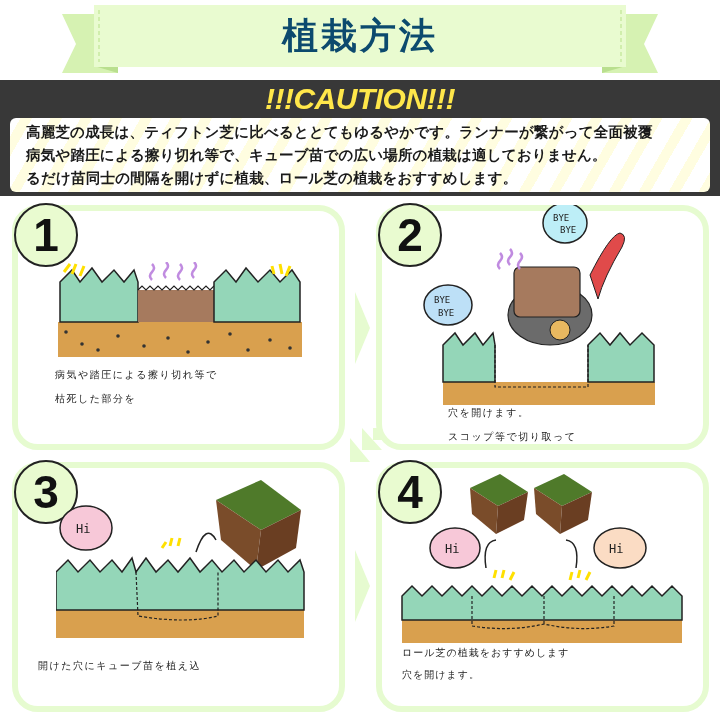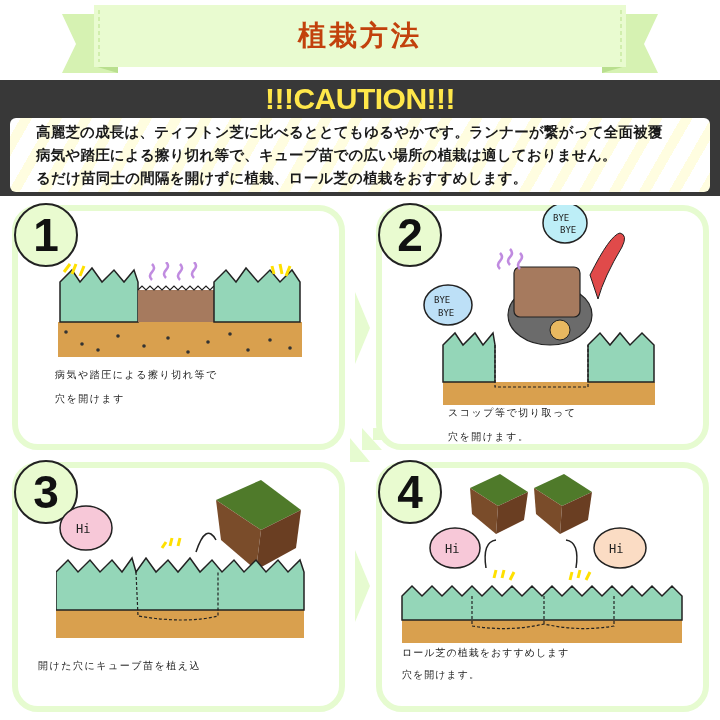--- a/index.html
+++ b/index.html
@@ -1,20 +1,20 @@
 <!DOCTYPE html>
 <html><head>
 <meta charset="utf-8">
 <style>
   html,body{margin:0;padding:0;}
   body{width:720px;height:720px;background:#ffffff;position:relative;overflow:hidden;font-family:"DejaVu Sans","Liberation Sans",sans-serif;}
   .banner{position:absolute;left:0;top:0;width:720px;height:80px;}
   .caution{position:absolute;left:0;top:80px;width:720px;height:116px;background:#383838;}
-  .caution-title{position:absolute;left:0;top:2px;width:720px;text-align:center;font-family:"Liberation Sans",sans-serif;font-weight:bold;font-size:30px;color:#ffe74a;letter-spacing:-0.5px;}
-  .caution-box{position:absolute;left:10px;top:38px;width:700px;height:74px;border-radius:6px;background:repeating-linear-gradient(-60deg,#fffde0 0px,#fffde0 10px,#ffffff 10px,#ffffff 26px);box-sizing:border-box;padding:3px 12px 0 26px;}
+  .caution-title{position:absolute;left:0;top:2px;width:720px;text-align:center;font-family:"Liberation Sans",sans-serif;font-weight:bold;font-size:30px;color:#ffe74a;letter-spacing:-0.5px;font-style:italic;}
+  .caution-box{position:absolute;left:10px;top:38px;width:700px;height:74px;border-radius:6px;background:repeating-linear-gradient(-60deg,#fffde0 0px,#fffde0 10px,#ffffff 10px,#ffffff 26px);box-sizing:border-box;padding:3px 12px 0 16px;}
   .caution-line{font-size:14.5px;font-weight:bold;color:#1a1a1a;line-height:23px;white-space:nowrap;letter-spacing:0.2px;}
   .panel{position:absolute;border:6px solid #e6fbd0;border-radius:26px;background:#ffffff;box-sizing:border-box;}
   .step-num{position:absolute;width:60px;height:60px;border:2px solid #222;border-radius:50%;background:#e9fbd0;display:flex;align-items:center;justify-content:center;font-family:"Liberation Sans",sans-serif;font-weight:bold;font-size:46px;color:#111;}
   .caption{position:absolute;font-size:10px;color:#222;line-height:24px;letter-spacing:1.5px;}
   .arrow{position:absolute;width:0;height:0;border-top:36px solid transparent;border-bottom:36px solid transparent;border-left:15px solid #e6fbd0;}
   .chev{position:absolute;}
   svg{display:block;}
 </style>
 </head>
 <body>
@@ -22,21 +22,21 @@
 <div class="banner">
   <svg width="720" height="80">
     <polygon points="62,14 118,14 118,73 62,73 76,44" fill="#d6f2b2"></polygon>
     <polygon points="658,14 602,14 602,73 658,73 644,44" fill="#d6f2b2"></polygon>
     <polygon points="94,66 118,73 118,66" fill="#b9df8e"></polygon>
     <polygon points="626,66 602,73 602,66" fill="#b9df8e"></polygon>
     <rect x="94" y="5" width="532" height="62" fill="#e9fbd0"></rect>
     <line x1="99" y1="10" x2="99" y2="62" stroke="#c8eaa0" stroke-width="1.5" stroke-dasharray="4,3"></line>
     <line x1="621" y1="10" x2="621" y2="62" stroke="#c8eaa0" stroke-width="1.5" stroke-dasharray="4,3"></line>
   </svg>
-  <div style="position:absolute;left:94px;top:5px;width:532px;height:62px;display:flex;align-items:center;justify-content:center;font-size:28px;font-weight:bold;color:#c2410c;letter-spacing:3px;">植栽方法</div>
+  <div style="position:absolute;left:94px;top:5px;width:532px;height:62px;display:flex;align-items:center;justify-content:center;font-size:36px;font-weight:bold;color:#0c4a6e;letter-spacing:3px;">植栽方法</div>
 </div>
 
 <div class="caution">
   <div class="caution-title">!!!CAUTION!!!</div>
   <div class="caution-box">
     <div class="caution-line">高麗芝の成長は、ティフトン芝に比べるととてもゆるやかです。ランナーが繋がって全面被覆</div>
     <div class="caution-line">病気や踏圧による擦り切れ等で、キューブ苗での広い場所の植栽は適しておりません。</div>
     <div class="caution-line">るだけ苗同士の間隔を開けずに植栽、ロール芝の植栽をおすすめします。</div>
   </div>
 </div>
@@ -81,21 +81,21 @@
     </g>
   <g stroke="#c08be0" stroke-width="2.5" fill="none">
       <path d="M94,2 q4,4 0,8 q-4,4 0,8"></path>
       <path d="M108,0 q4,4 0,8 q-4,4 0,8"></path>
       <path d="M122,2 q4,4 0,8 q-4,4 0,8"></path>
       <path d="M136,0 q4,4 0,8 q-4,4 0,8"></path>
     </g>
 </svg>
 <div class="caption" style="left:55px;top:363px;">
   <div>病気や踏圧による擦り切れ等で</div>
-  <div>穴を開けます</div>
+  <div>枯死した部分を</div>
 </div>
 
 <div class="panel" style="left:376px;top:205px;width:333px;height:245px;"></div>
 <div class="step-num" style="left:378px;top:203px;">2</div>
 <svg width="270" height="200" style="position:absolute;left:420px;top:205px;">
   <ellipse cx="145" cy="18" rx="22" ry="20" fill="#bdeef7" stroke="#222" stroke-width="1.5"></ellipse>
   <text x="133" y="16" font-size="9" font-family="DejaVu Sans Mono, monospace" fill="#222">BYE</text>
   <text x="140" y="28" font-size="9" font-family="DejaVu Sans Mono, monospace" fill="#222">BYE</text>
   <ellipse cx="28" cy="100" rx="24" ry="20" fill="#bde0f7" stroke="#222" stroke-width="1.5"></ellipse>
   <text x="14" y="98" font-size="9" font-family="DejaVu Sans Mono, monospace" fill="#222">BYE</text>
@@ -108,22 +108,22 @@
       <path d="M80,48 q4,4 0,8 q-4,4 0,8"></path>
       <path d="M90,44 q4,4 0,8 q-4,4 0,8"></path>
       <path d="M100,48 q4,4 0,8 q-4,4 0,8"></path>
     </g>
   <rect x="23" y="177" width="212" height="23" fill="#d9a04e"></rect>
   <path d="M23,140 L35,128 L43,140 L55,128 L63,140 L73,128 L75,140 L75,177 L23,177 Z" fill="#94d6b8" stroke="#222" stroke-width="1.5"></path>
   <path d="M168,140 L180,128 L190,140 L200,128 L210,140 L222,128 L234,140 L234,177 L168,177 Z" fill="#94d6b8" stroke="#222" stroke-width="1.5"></path>
   <path d="M75,140 L75,182 L168,182 L168,140" fill="none" stroke="#222" stroke-width="1.2" stroke-dasharray="3,2"></path>
 </svg>
 <div class="caption" style="left:448px;top:401px;">
+  <div>穴を開けます。</div>
   <div>スコップ等で切り取って</div>
-  <div>穴を開けます。</div>
 </div>
 
 <div class="panel" style="left:12px;top:462px;width:333px;height:250px;"></div>
 <div class="step-num" style="left:14px;top:460px;">3</div>
 <svg width="260" height="170" style="position:absolute;left:56px;top:470px;">
   <polygon points="160,30 205,10 245,40 205,60" fill="#4f7a2a"></polygon>
   <polygon points="160,30 205,60 200,100 165,70" fill="#7a4c2a"></polygon>
   <polygon points="205,60 245,40 240,78 200,100" fill="#6a3e22"></polygon>
   <ellipse cx="30" cy="58" rx="26" ry="22" fill="#f7c8d8" stroke="#222" stroke-width="1.5"></ellipse>
   <text x="20" y="63" font-size="12" font-family="DejaVu Sans Mono, monospace" fill="#222">Hi</text>

